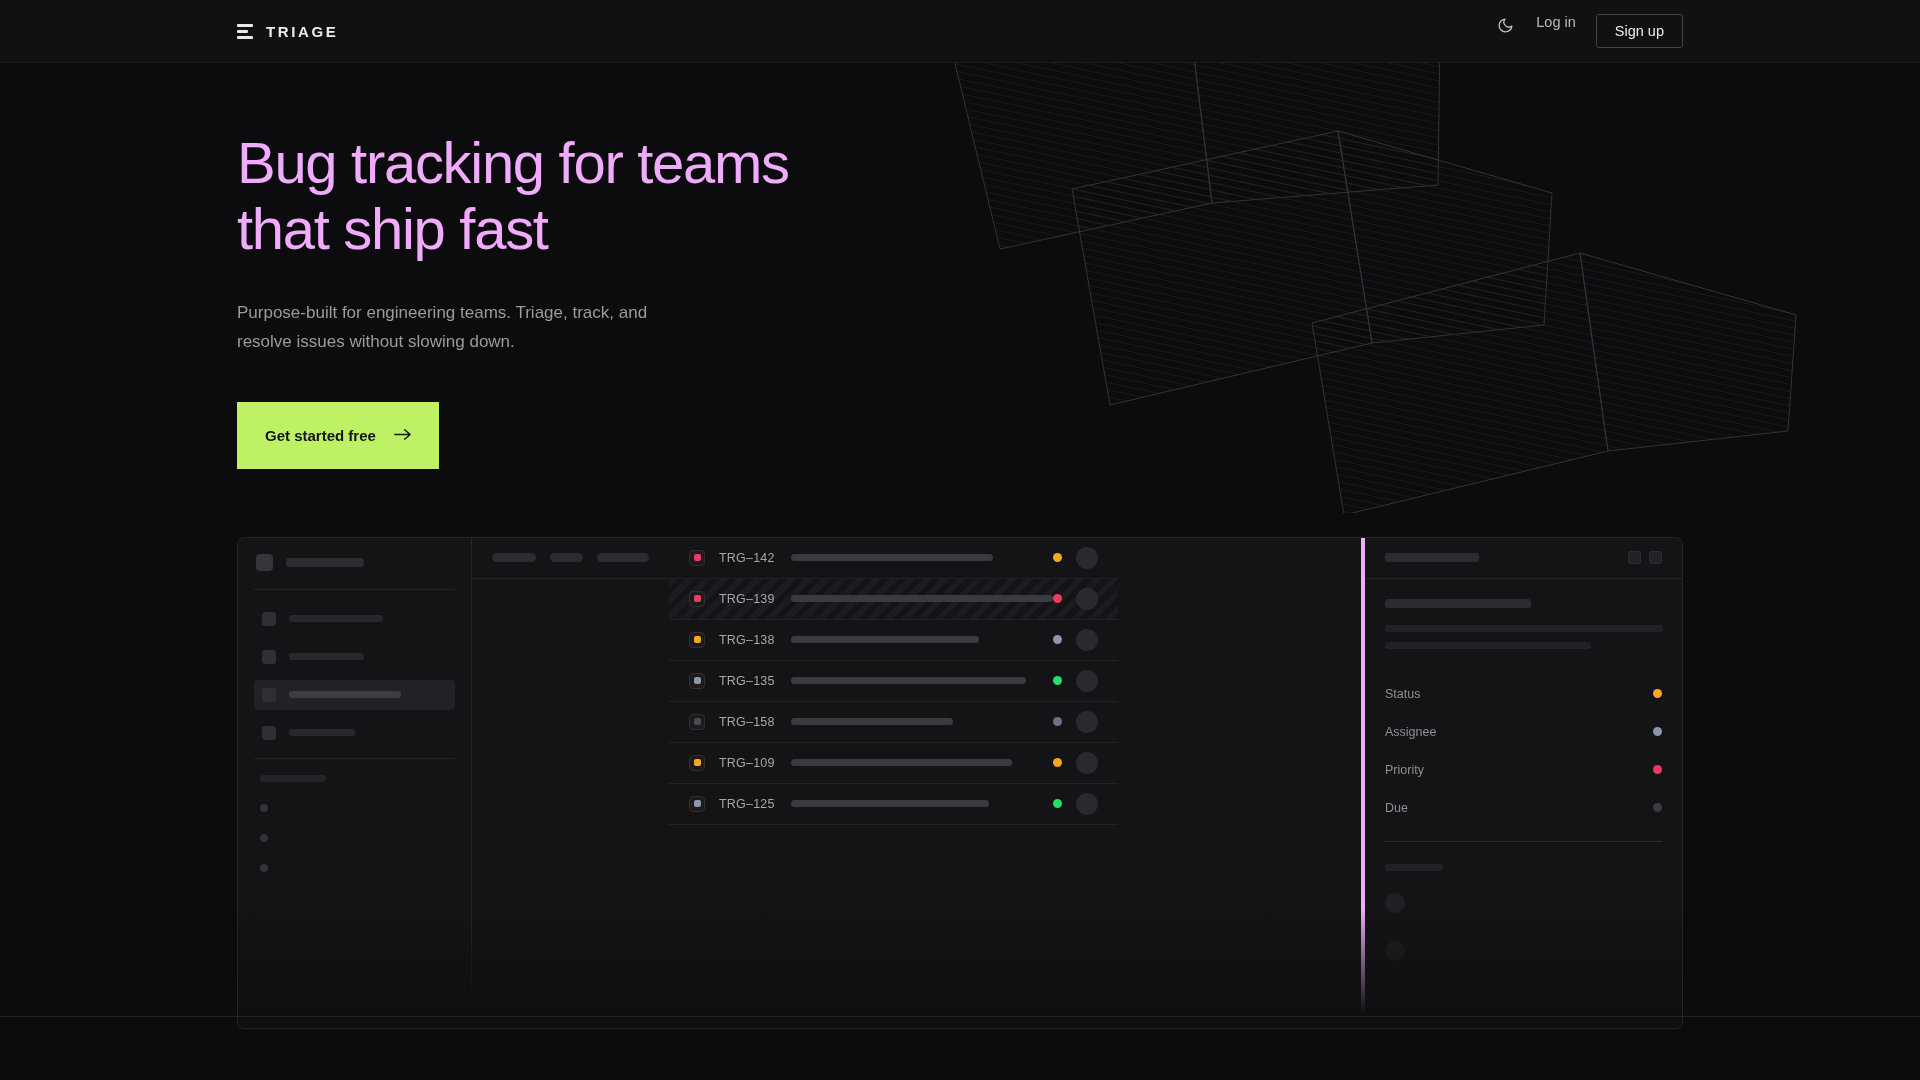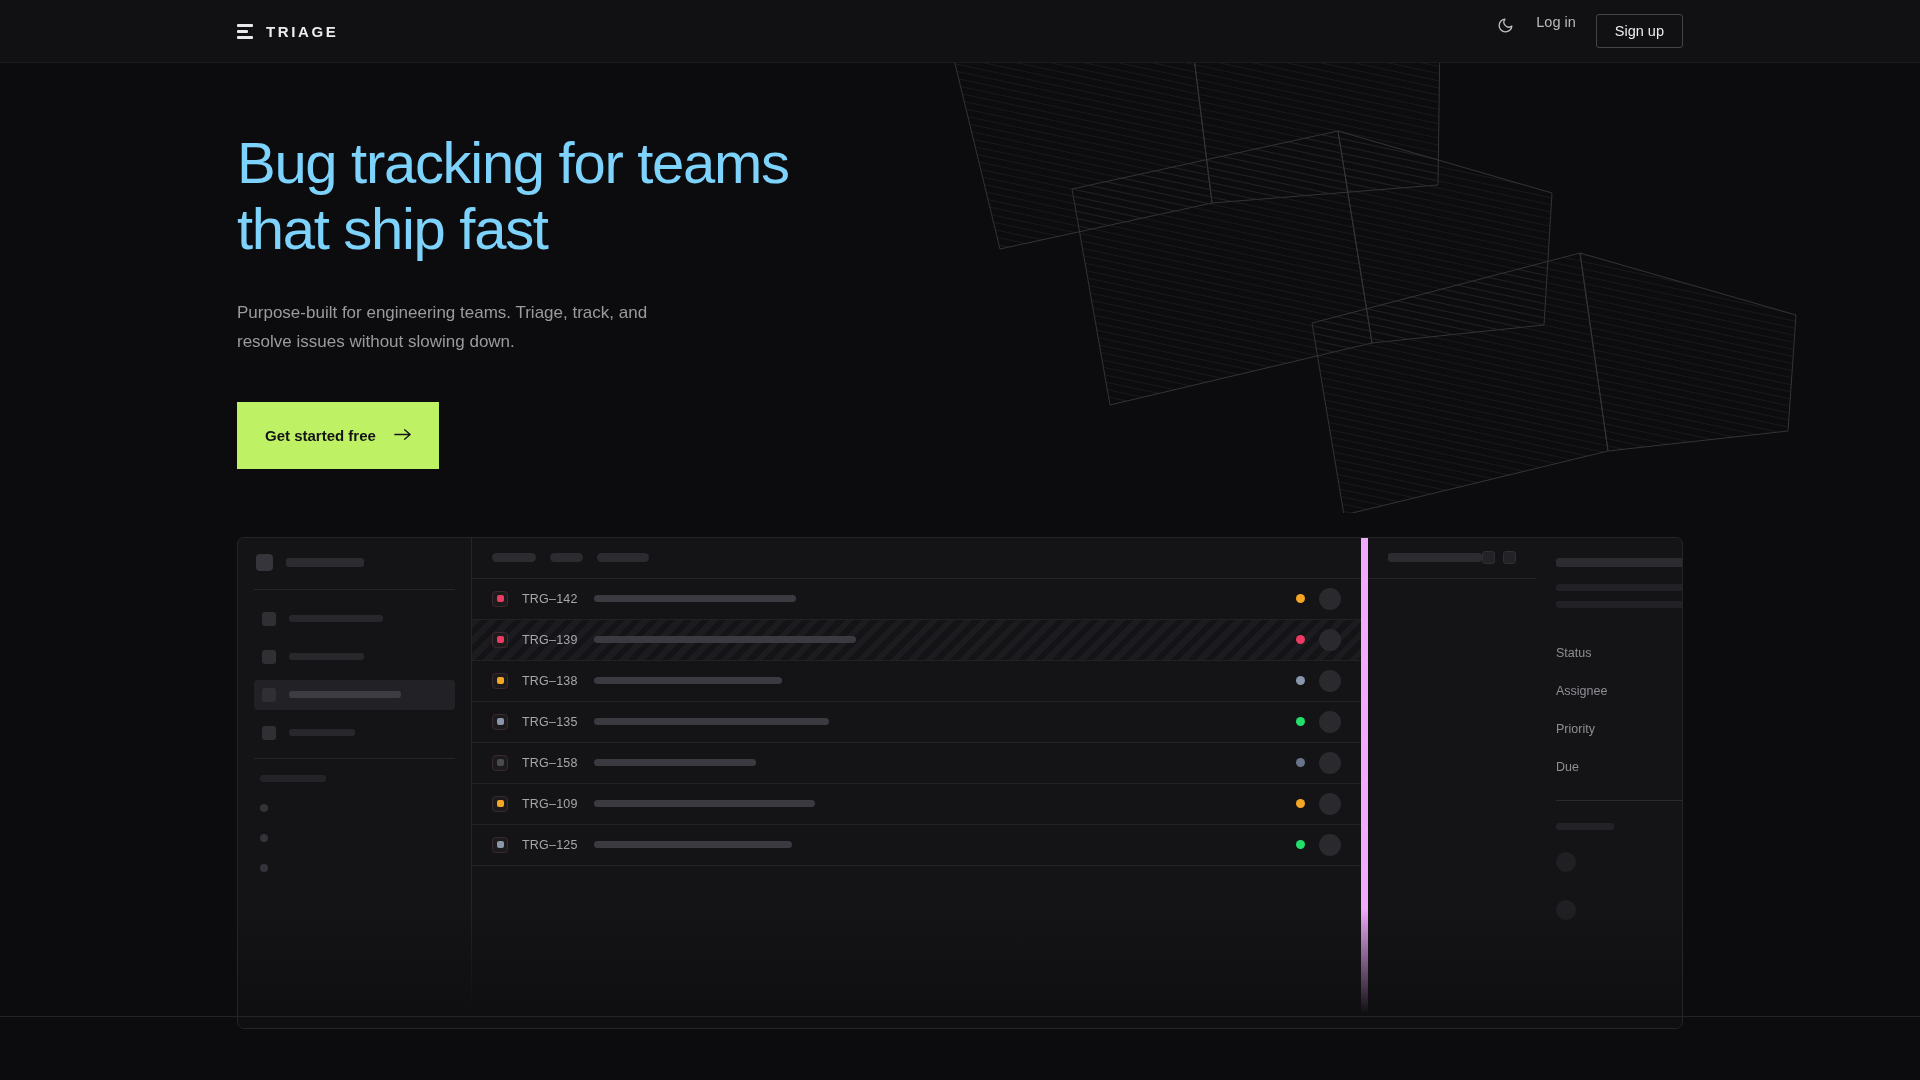--- a/index.html
+++ b/index.html
@@ -37,21 +37,21 @@
     border:1px solid #43434a; border-radius:3px;
     padding:8px 18px; background:transparent; cursor:pointer;
   }
 
   
   .hero { position:relative; padding:0 237px; }
   .deco { position:absolute; top:-10px; right:120px; width:860px; height:460px; pointer-events:none; z-index:0; opacity:.85; }
 
   .hero-inner { position:relative; z-index:5; padding-top:67px; }
   .headline {
-    color:#7dd3fc; font-size:58px; line-height:1.13;
+    color:#f0abfc; font-size:58px; line-height:1.13;
     font-weight:400; letter-spacing:-1.3px; max-width:720px;
   }
   .subhead {
     margin-top:37px; color:#9a9a9f;
     font-size:17px; line-height:1.72; max-width:480px;
   }
   .cta {
     margin-top:45px; display:inline-flex; align-items:center; gap:18px;
     background:#bef264; color:#141417;
     font-size:15px; font-weight:700;
@@ -76,21 +76,21 @@
   .m-div { height:1px; background:#252529; margin:0 16px; }
   .m-nav { padding:14px 16px 10px 16px; display:flex; flex-direction:column; gap:8px; }
   .m-nav-item { display:flex; align-items:center; gap:13px; padding:8px 8px; border-radius:4px; cursor:pointer; }
   .m-nav-item.active { background:#222226; }
   .m-dot-sq { width:14px; height:14px; border-radius:3px; background:#2f2f34; flex-shrink:0; }
   .m-sect { padding:16px 22px 8px 22px; }
   .m-mini { padding:0 22px; display:flex; flex-direction:column; gap:22px; margin-top:14px; }
   .m-mini i { width:8px; height:8px; border-radius:50%; background:#33333a; display:block; }
 
   
-  .m-list { flex:1; display:flex; flex-direction:column; min-width:0; }
+  .m-list { flex:1; display:flex; flex-direction:row; min-width:0; }
   .m-toolbar { height:41px; border-bottom:1px solid #252529; display:flex; align-items:center; gap:14px; padding:0 20px; flex-shrink:0; }
   .chip { height:9px; border-radius:5px; background:#2b2b30; display:block; }
   .row {
     height:41px; border-bottom:1px solid #222226;
     display:flex; align-items:center; padding:0 20px; gap:0;
     position:relative; cursor:pointer;
   }
   .row.hatch {
     background-image:repeating-linear-gradient(135deg,#1c1c20 0 6px,#141416 6px 12px);
   }
@@ -101,21 +101,21 @@
   }
   .badge b { width:7px; height:7px; border-radius:2px; display:block; }
   .rid { color:#a6a6ab; font-size:12.5px; margin-left:14px; width:62px; flex-shrink:0; letter-spacing:.2px; }
   .rbar { height:7px; border-radius:4px; background:#3a3a40; margin-left:10px; }
   .rspacer { flex:1; }
   .rdot { width:9px; height:9px; border-radius:50%; flex-shrink:0; }
   .ravatar { width:22px; height:22px; border-radius:50%; background:#2a2a2e; margin-left:14px; flex-shrink:0; }
   .m-list-fill { flex:1; }
 
   
-  .m-detail { width:321px; border-left:7px solid #f0abfc; flex-shrink:0; display:flex; flex-direction:row; }
+  .m-detail { width:321px; border-left:4px solid #f0abfc; flex-shrink:0; display:flex; flex-direction:column; }
   .m-detail-head { height:41px; border-bottom:1px solid #252529; display:flex; align-items:center; padding:0 20px; flex-shrink:0; }
   .icon-sq { width:13px; height:13px; border-radius:3px; background:#232327; border:1px solid #2e2e33; cursor:pointer; }
   .m-detail-body { padding:20px 20px 0 20px; }
   .m-meta { margin-top:26px; }
   .m-meta-row { display:flex; align-items:center; justify-content:space-between; height:38px; }
   .m-meta-label { color:#8e8e94; font-size:12.5px; }
   .m-meta-dot { width:9px; height:9px; border-radius:50%; }
   .m-detail-div { height:1px; background:#2a2a2f; margin:14px 0 0 0; }
   .m-comments { margin-top:22px; display:flex; flex-direction:column; gap:28px; }
   .m-avatar { width:20px; height:20px; border-radius:50%; background:#202024; }

